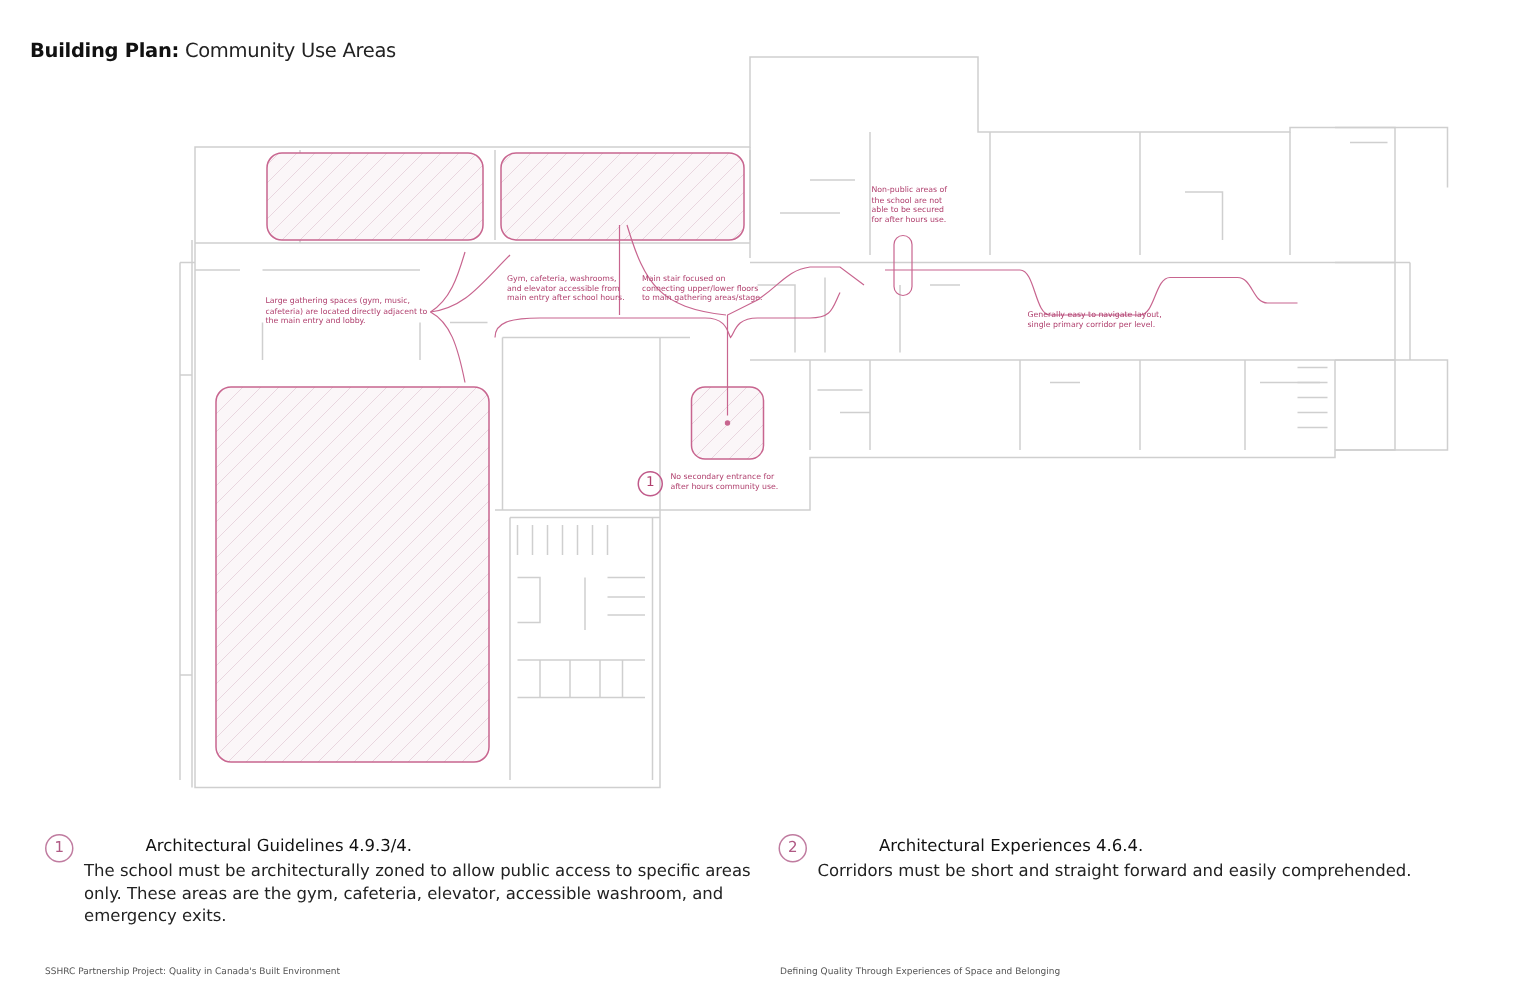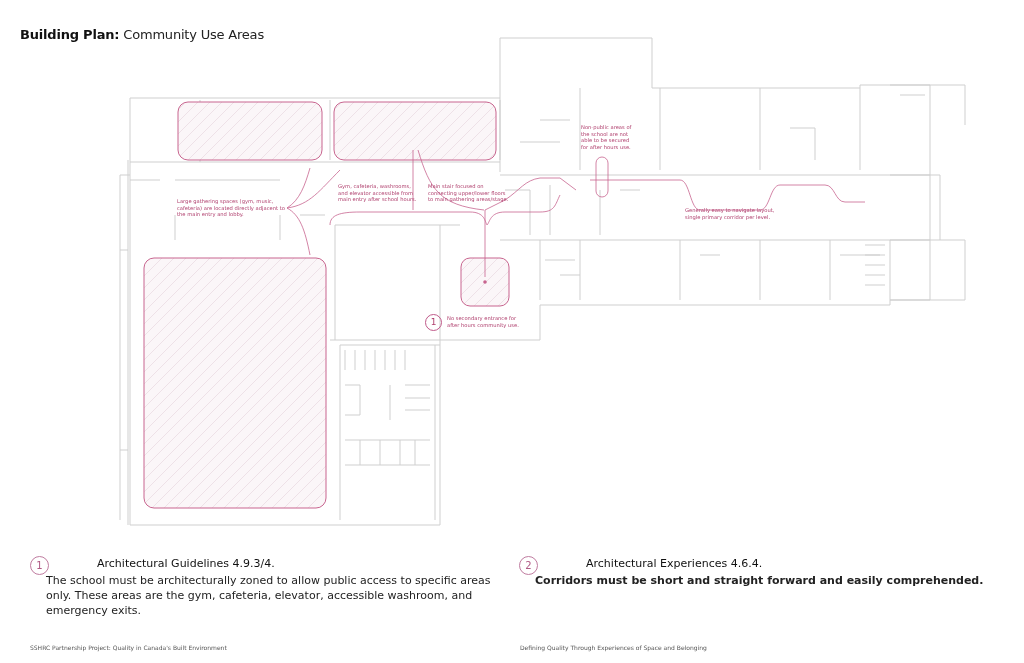--- a/index.html
+++ b/index.html
@@ -5,21 +5,21 @@
   html, body { margin:0; padding:0; background:#ffffff; }
   body { width:1024px; height:663px; position:relative; overflow:hidden; font-family:"DejaVu Sans", sans-serif; color:#111; }
   .title { position:absolute; left:20px; top:27px; font-size:13px; letter-spacing:-0.2px; }
   .title b { font-weight:bold; }
   .title .light { font-weight:normal; color:#222; }
   svg.plan { position:absolute; left:0; top:0; }
   .note { position:absolute; font-size:5.2px; line-height:6.6px; color:#b0406e; }
   .guide { position:absolute; top:556px; }
   .guide .num { position:absolute; left:0; top:0; width:17px; height:17px; border:1px solid #c07ca0; border-radius:50%; font-size:10px; line-height:17px; text-align:center; color:#b05a85; }
   .guide .gtitle { position:absolute; left:31px; top:1px; font-size:11px; font-weight:normal; white-space:nowrap; color:#111;margin-left:36px; }
-  .guide .gbody { position:absolute; left:16px; top:17px; font-size:11px; line-height:15px; color:#222; }
+  .guide .gbody { position:absolute; left:26px; top:17px; font-size:11px; line-height:15px; color:#222; }
   .footer { position:absolute; top:644px; font-size:6px; color:#555; }
   .mini-circle { position:absolute; width:15px; height:15px; border:1px solid #c05a8a; border-radius:50%; font-size:9px; line-height:15px; text-align:center; color:#b0406e; }
 </style>
 </head>
 <body>
 
 <div class="title">
   <b>Building Plan:</b>
   <span class="light">Community Use Areas</span>
 </div>
@@ -97,17 +97,17 @@
 
 <div class="guide" style="left:30px;width:470px;">
   <div class="num">1</div>
   <div class="gtitle">Architectural Guidelines 4.9.3/4.</div>
   <div class="gbody" style="width:450px;">The school must be architecturally zoned to allow public access to specific areas only. These areas are the gym, cafeteria, elevator, accessible washroom, and emergency exits.</div>
 </div>
 
 <div class="guide" style="left:519px;width:480px;">
   <div class="num">2</div>
   <div class="gtitle">Architectural Experiences 4.6.4.</div>
-  <div class="gbody" style="width:460px;font-weight:bold;">Corridors must be short and straight forward and easily comprehended.</div>
+  <div class="gbody" style="width:460px;">Corridors must be short and straight forward and easily comprehended.</div>
 </div>
 
 <div class="footer" style="left:30px;">SSHRC Partnership Project: Quality in Canada's Built Environment</div>
 <div class="footer" style="left:520px;">Defining Quality Through Experiences of Space and Belonging</div>
 
 </body></html>

